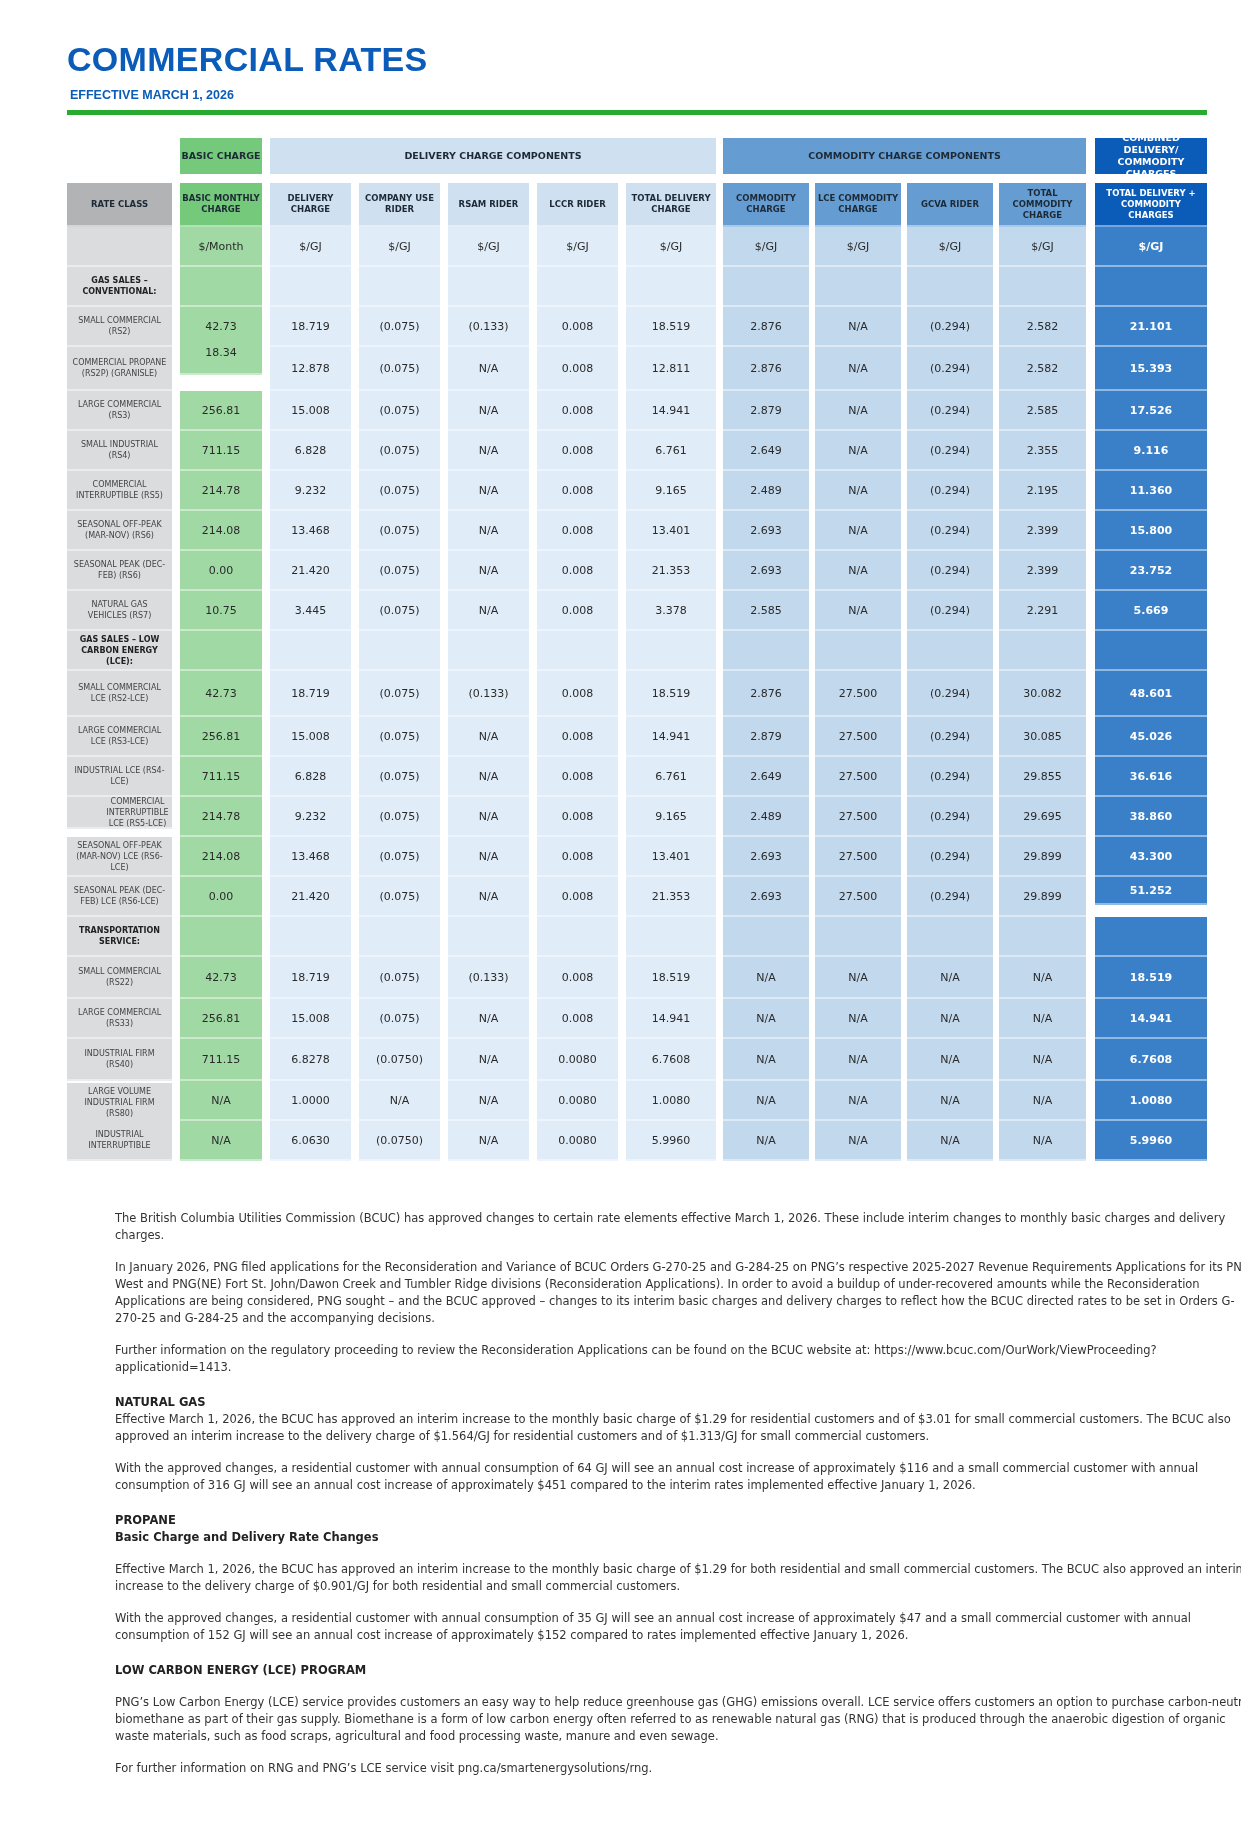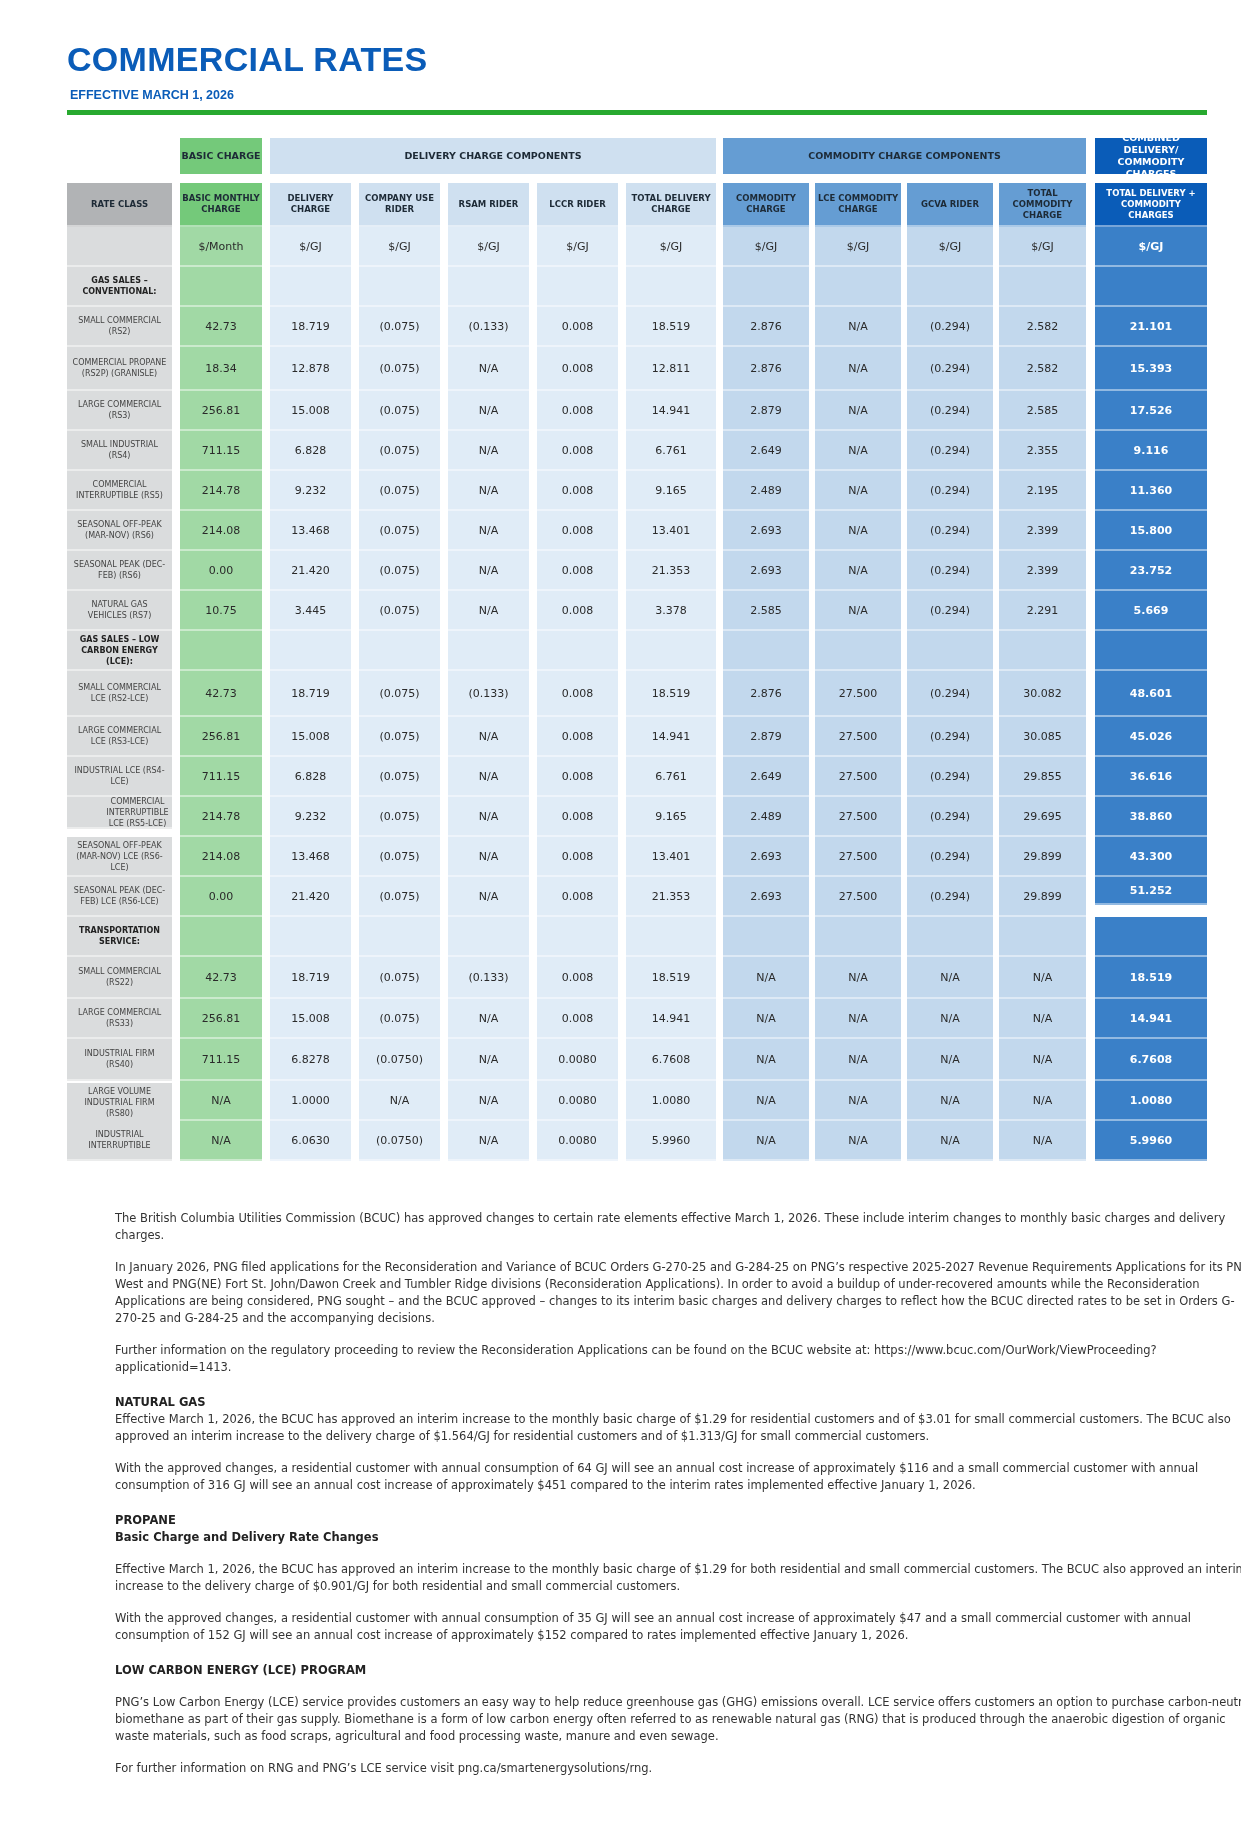--- a/index.html
+++ b/index.html
@@ -76,21 +76,21 @@
       <div class="cell rc" style="top: 816px; height: 40px;">LARGE COMMERCIAL (RS33)</div>
       <div class="cell rc" style="top: 856px; height: 42px;">INDUSTRIAL FIRM (RS40)</div>
       <div class="cell rc" style="top: 900px; height: 40px;">LARGE VOLUME INDUSTRIAL FIRM (RS80)</div>
       <div class="cell rc" style="top: 938px; height: 40px;">INDUSTRIAL INTERRUPTIBLE</div>
     </div>
     <div class="col c-basic" style="left: 113px; width: 82px;">
       <div class="cell hdr" style="top: 0px; height: 44px;">BASIC MONTHLY CHARGE</div>
       <div class="cell unit" style="top: 44px; height: 40px;">$/Month</div>
       <div class="cell" style="top: 84px; height: 40px;"></div>
       <div class="cell" style="top: 124px; height: 40px;">42.73</div>
-      <div class="cell" style="top: 164px; height: 44px;">18.34</div>
+      <div class="cell" style="top: 148px; height: 44px;">18.34</div>
       <div class="cell" style="top: 208px; height: 40px;">256.81</div>
       <div class="cell" style="top: 248px; height: 40px;">711.15</div>
       <div class="cell" style="top: 288px; height: 40px;">214.78</div>
       <div class="cell" style="top: 328px; height: 40px;">214.08</div>
       <div class="cell" style="top: 368px; height: 40px;">0.00</div>
       <div class="cell" style="top: 408px; height: 40px;">10.75</div>
       <div class="cell" style="top: 448px; height: 40px;"></div>
       <div class="cell" style="top: 488px; height: 46px;">42.73</div>
       <div class="cell" style="top: 534px; height: 40px;">256.81</div>
       <div class="cell" style="top: 574px; height: 40px;">711.15</div>

